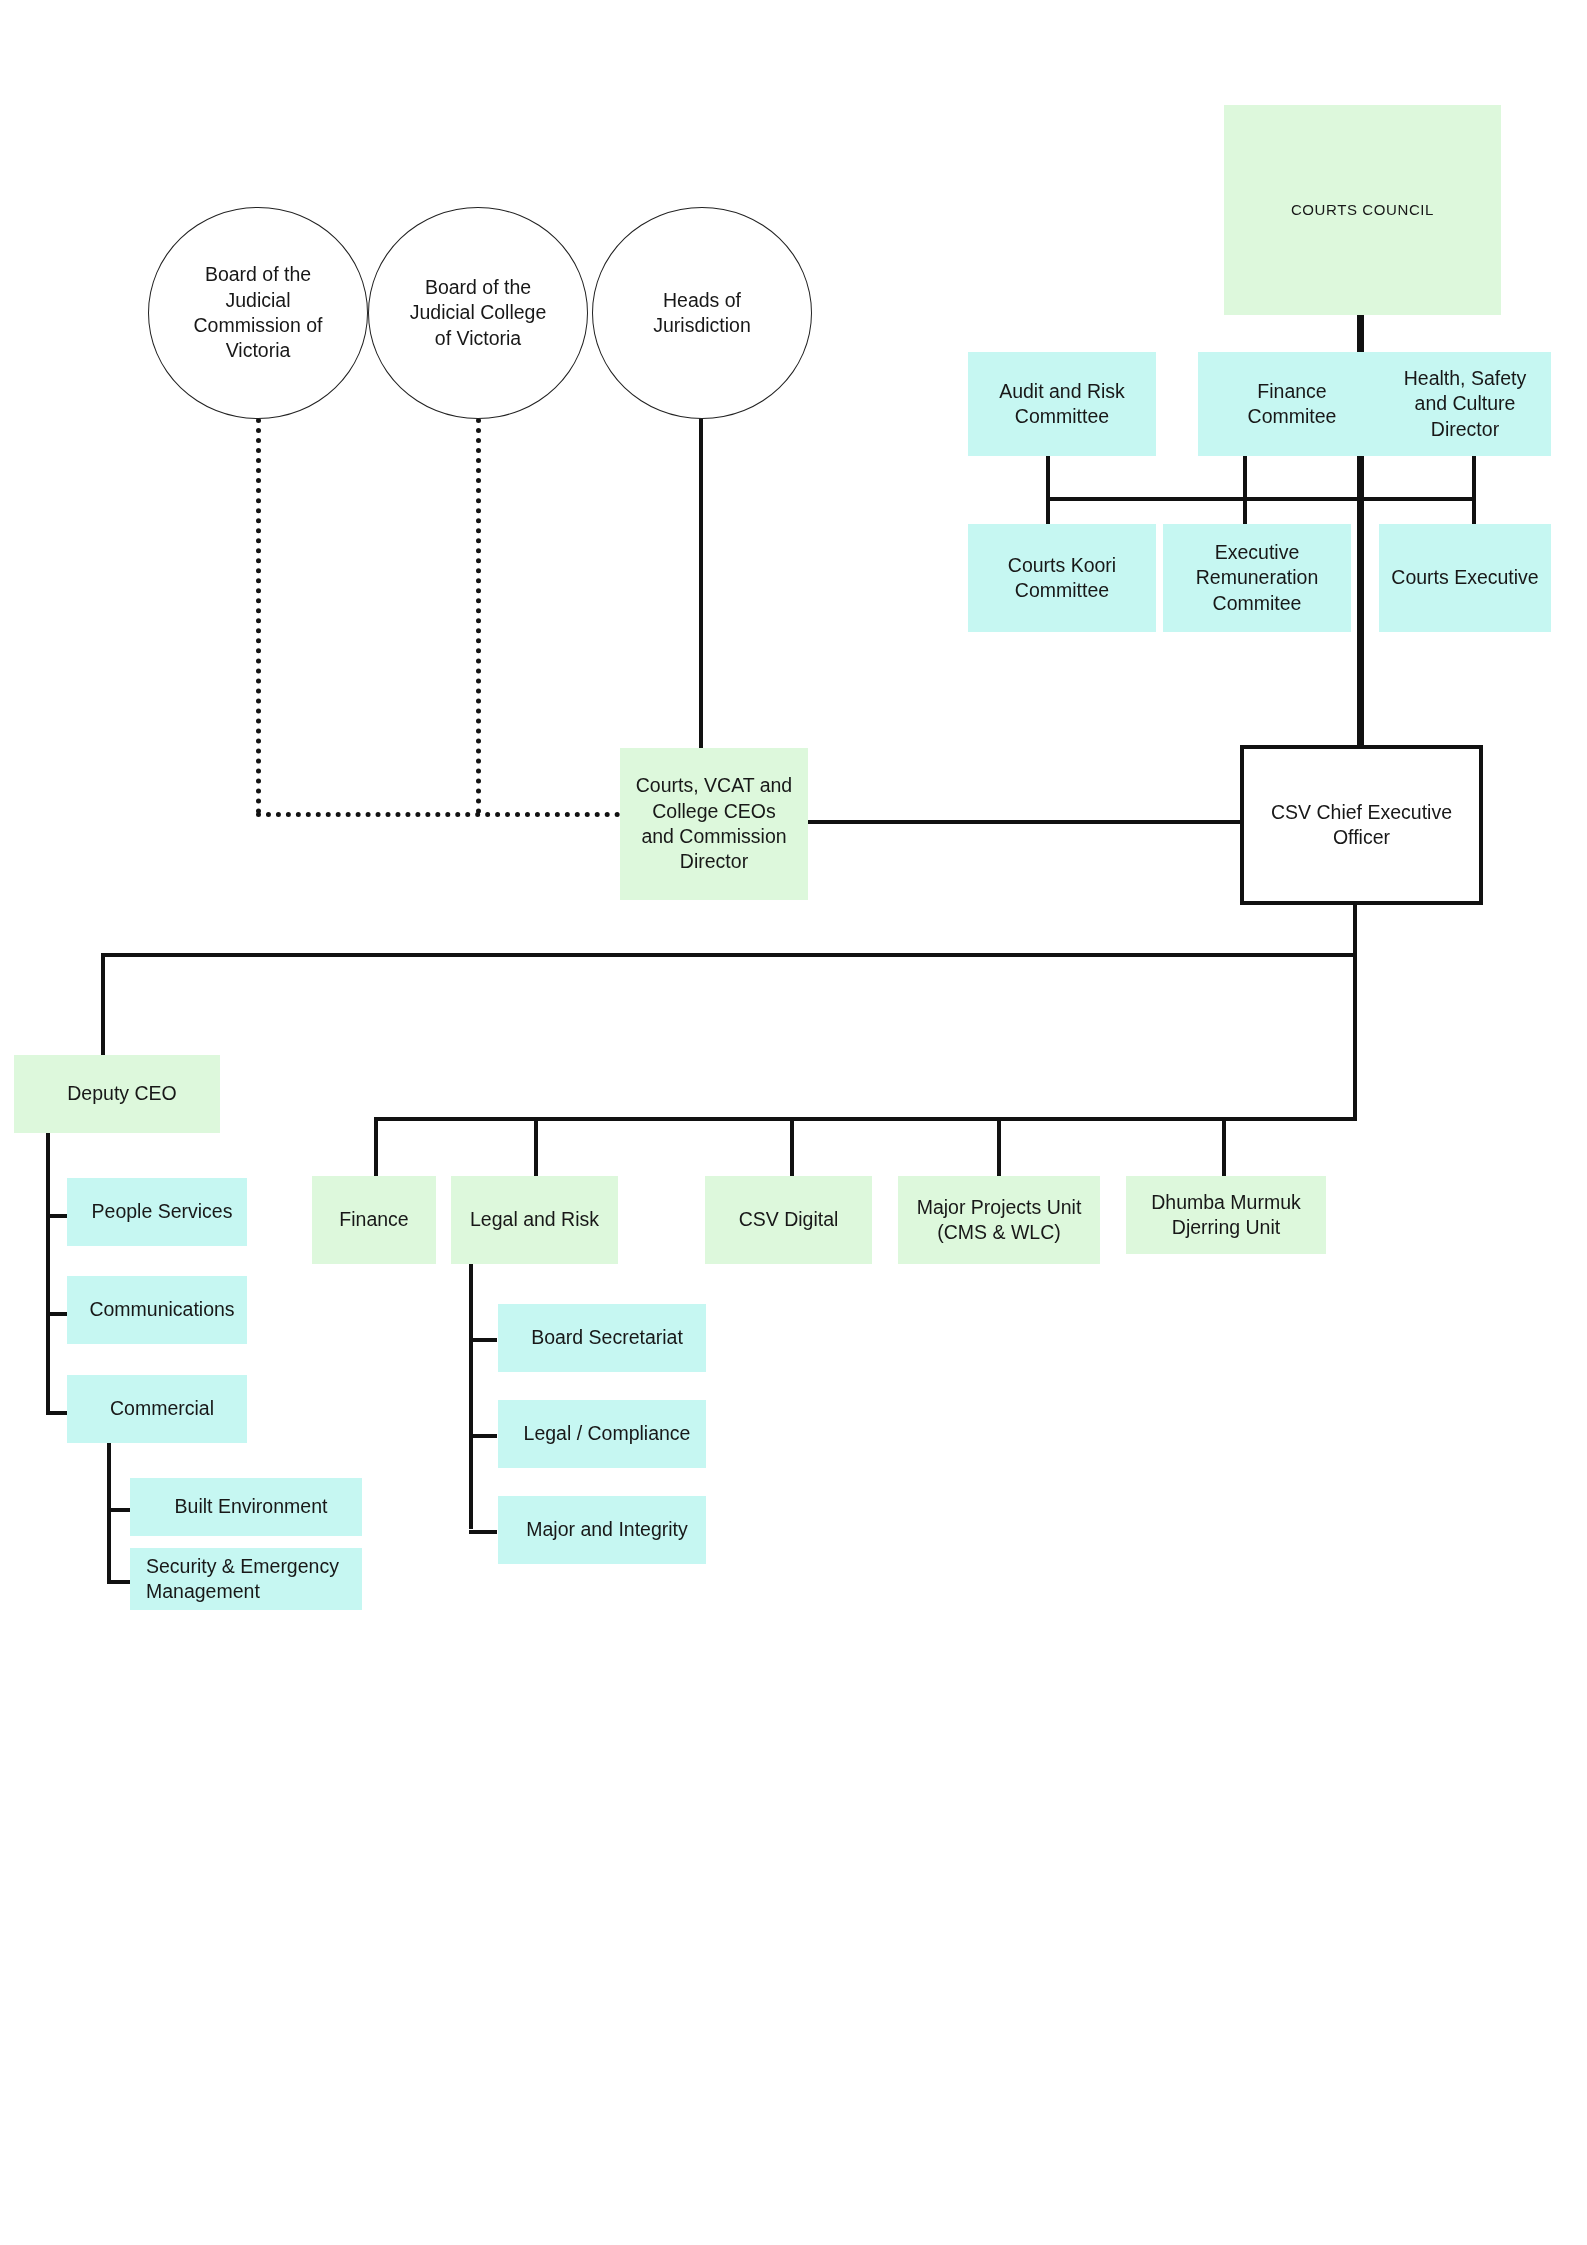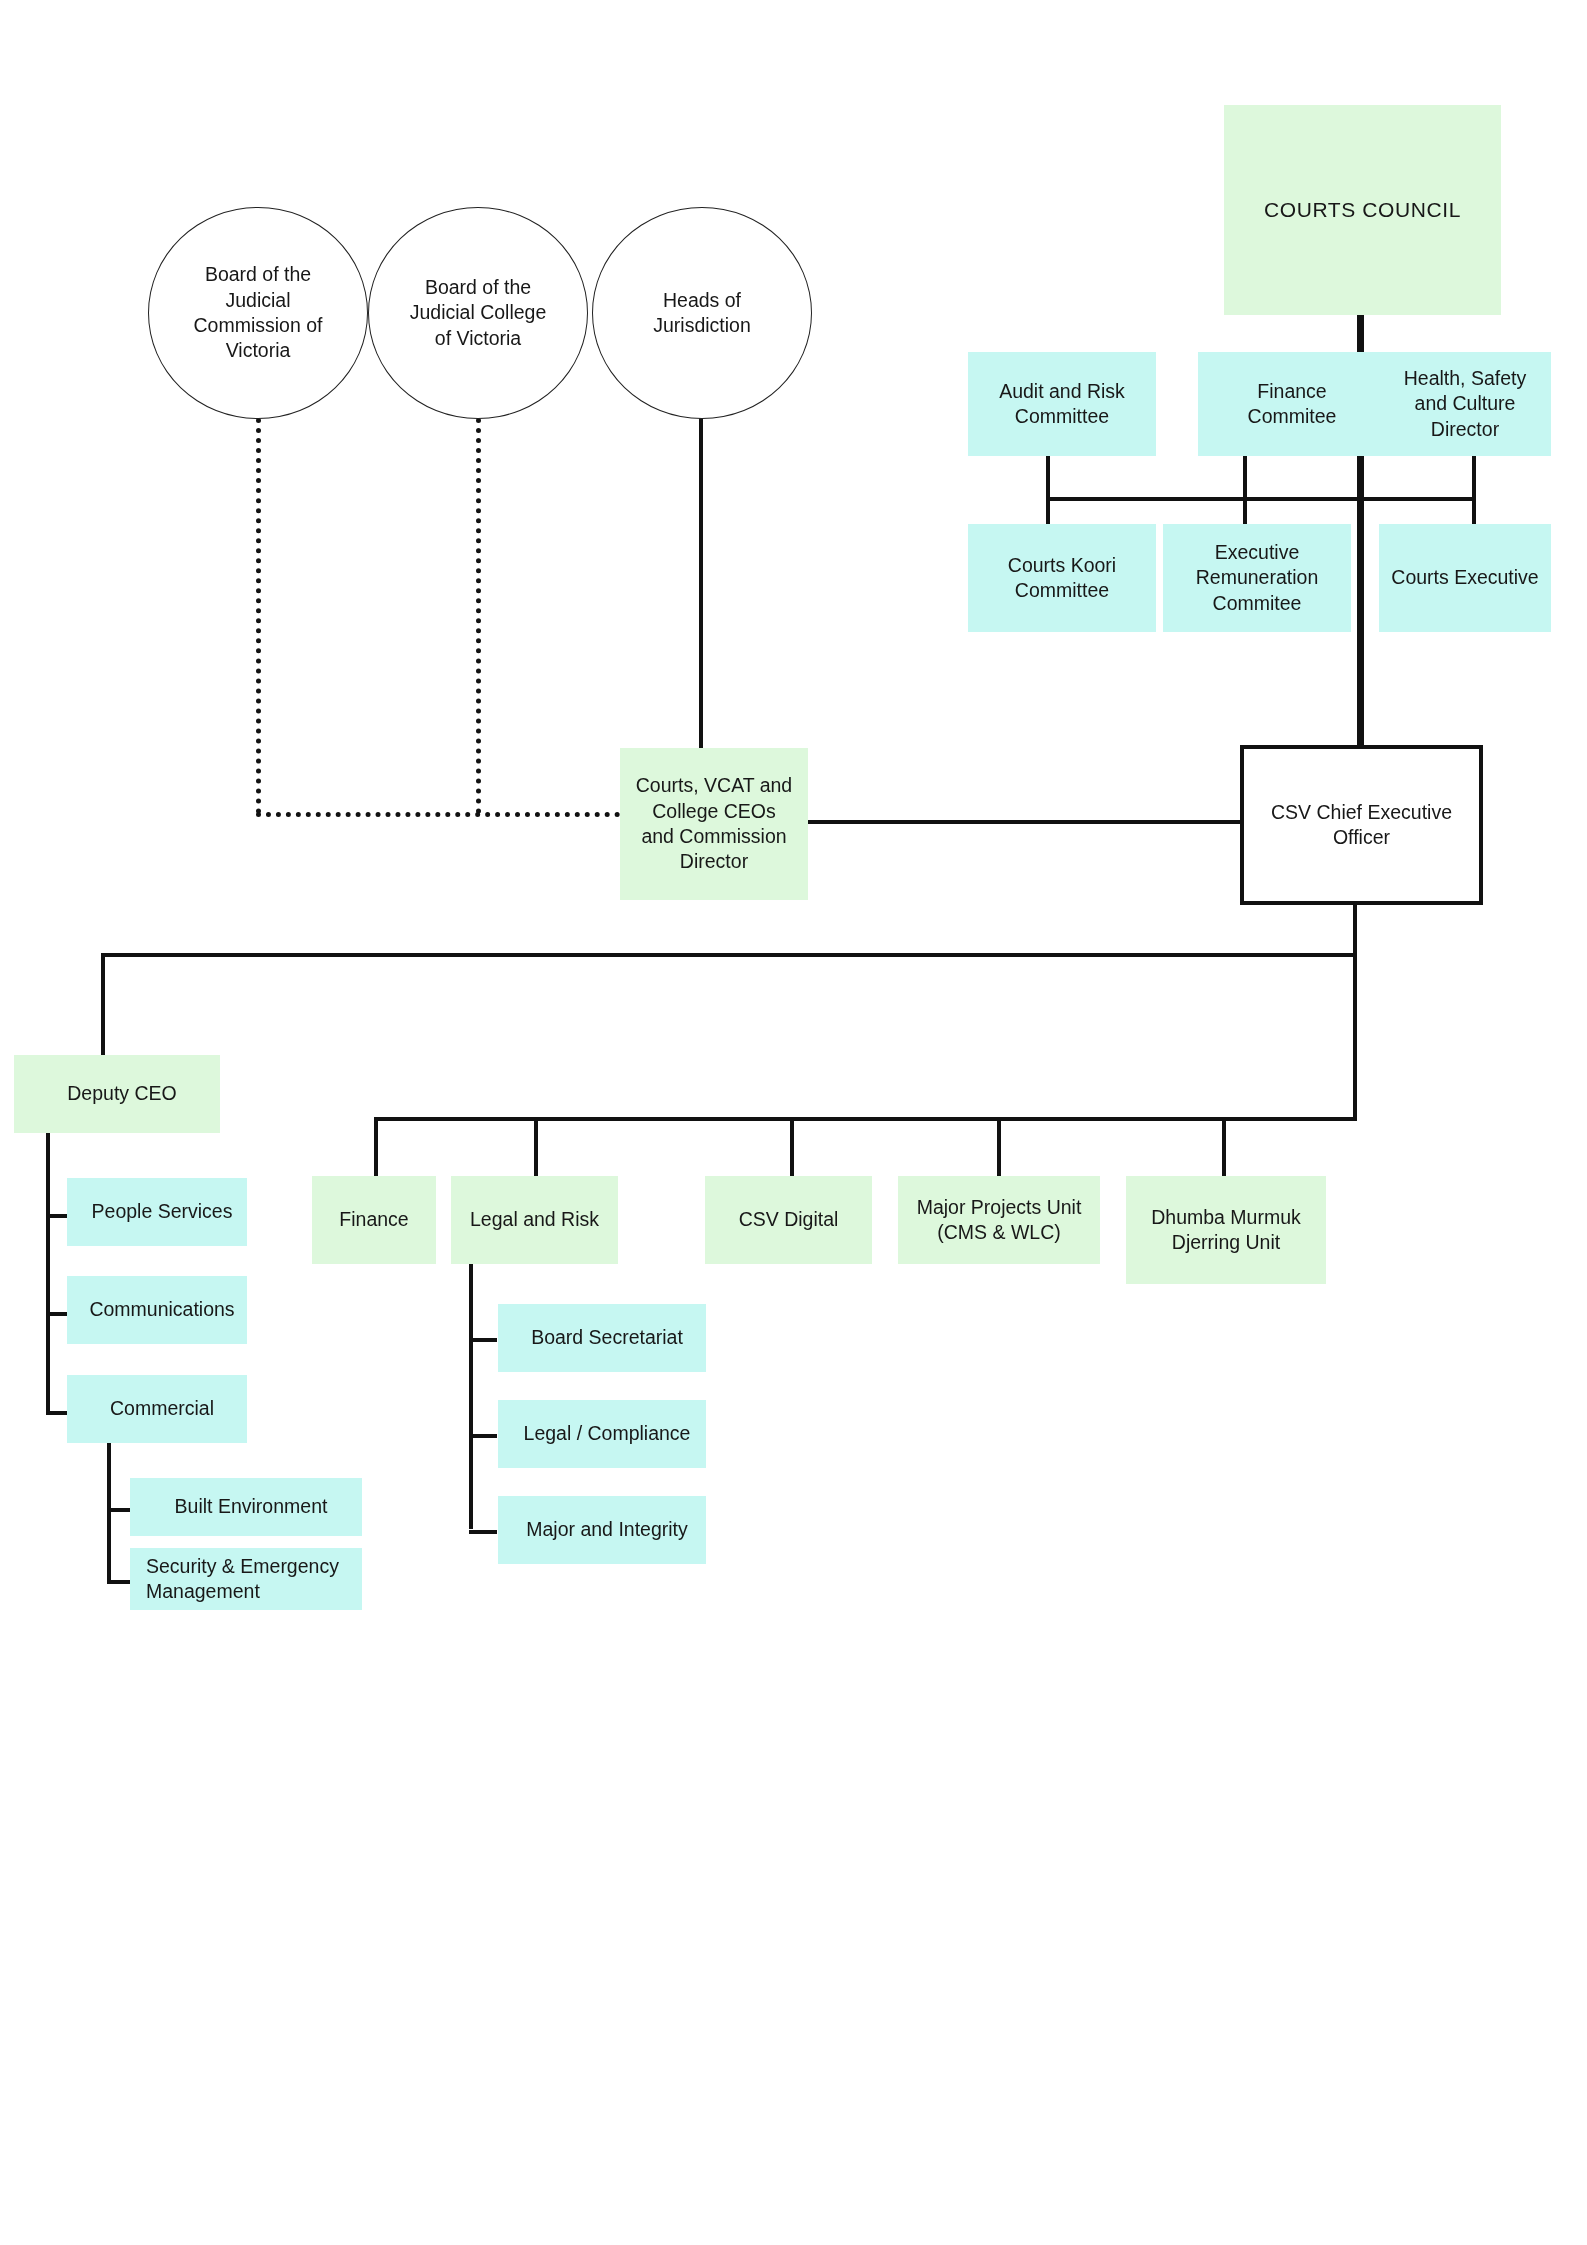--- a/index.html
+++ b/index.html
@@ -36,21 +36,21 @@
   }
   .node.green  { background: #ddf8dc; }
   .node.cyan   { background: #c6f7f2; }
   .node.white  { background: #ffffff; border: 4px solid #111111; }
   .node.circle {
     background: #ffffff;
     border: 1.6px solid #222222;
     border-radius: 50%;
   }
   .node.council {
-    font-size: 21px;
+    font-size: 15px;
     letter-spacing: 0.6px;
   }
   .node.left-align { justify-content: center; text-align: left; padding-left: 16px; }
 
   
   .line {
     position: absolute;
     background: #111111;
     z-index: 2;
   }
@@ -186,21 +186,21 @@
   </div>
   <div class="node green" style="left:451px; top:1176px; width:167px; height:88px;">
     <span>Legal and Risk</span>
   </div>
   <div class="node green" style="left:705px; top:1176px; width:167px; height:88px;">
     <span>CSV Digital</span>
   </div>
   <div class="node green" style="left:898px; top:1176px; width:202px; height:88px;">
     <span style="max-width:185px;">Major Projects Unit (CMS &amp; WLC)</span>
   </div>
-  <div class="node green" style="left:1126px; top:1176px; width:200px; height:108px;">
+  <div class="node green" style="left:1126px; top:1176px; width:200px; height:78px;">
     <span style="max-width:185px;">Dhumba Murmuk Djerring Unit</span>
   </div>
 
   <div class="line med-v" style="left:469px; top:1264px; height:265px;"></div>
   <div class="line med-h" style="left:469px; top:1338px; width:28px;"></div>
   <div class="line med-h" style="left:469px; top:1434px; width:28px;"></div>
   <div class="line med-h" style="left:469px; top:1530px; width:28px;"></div>
 
   <div class="node cyan left-align" style="left:498px; top:1304px; width:208px; height:68px;">
     <span>Board Secretariat</span>

